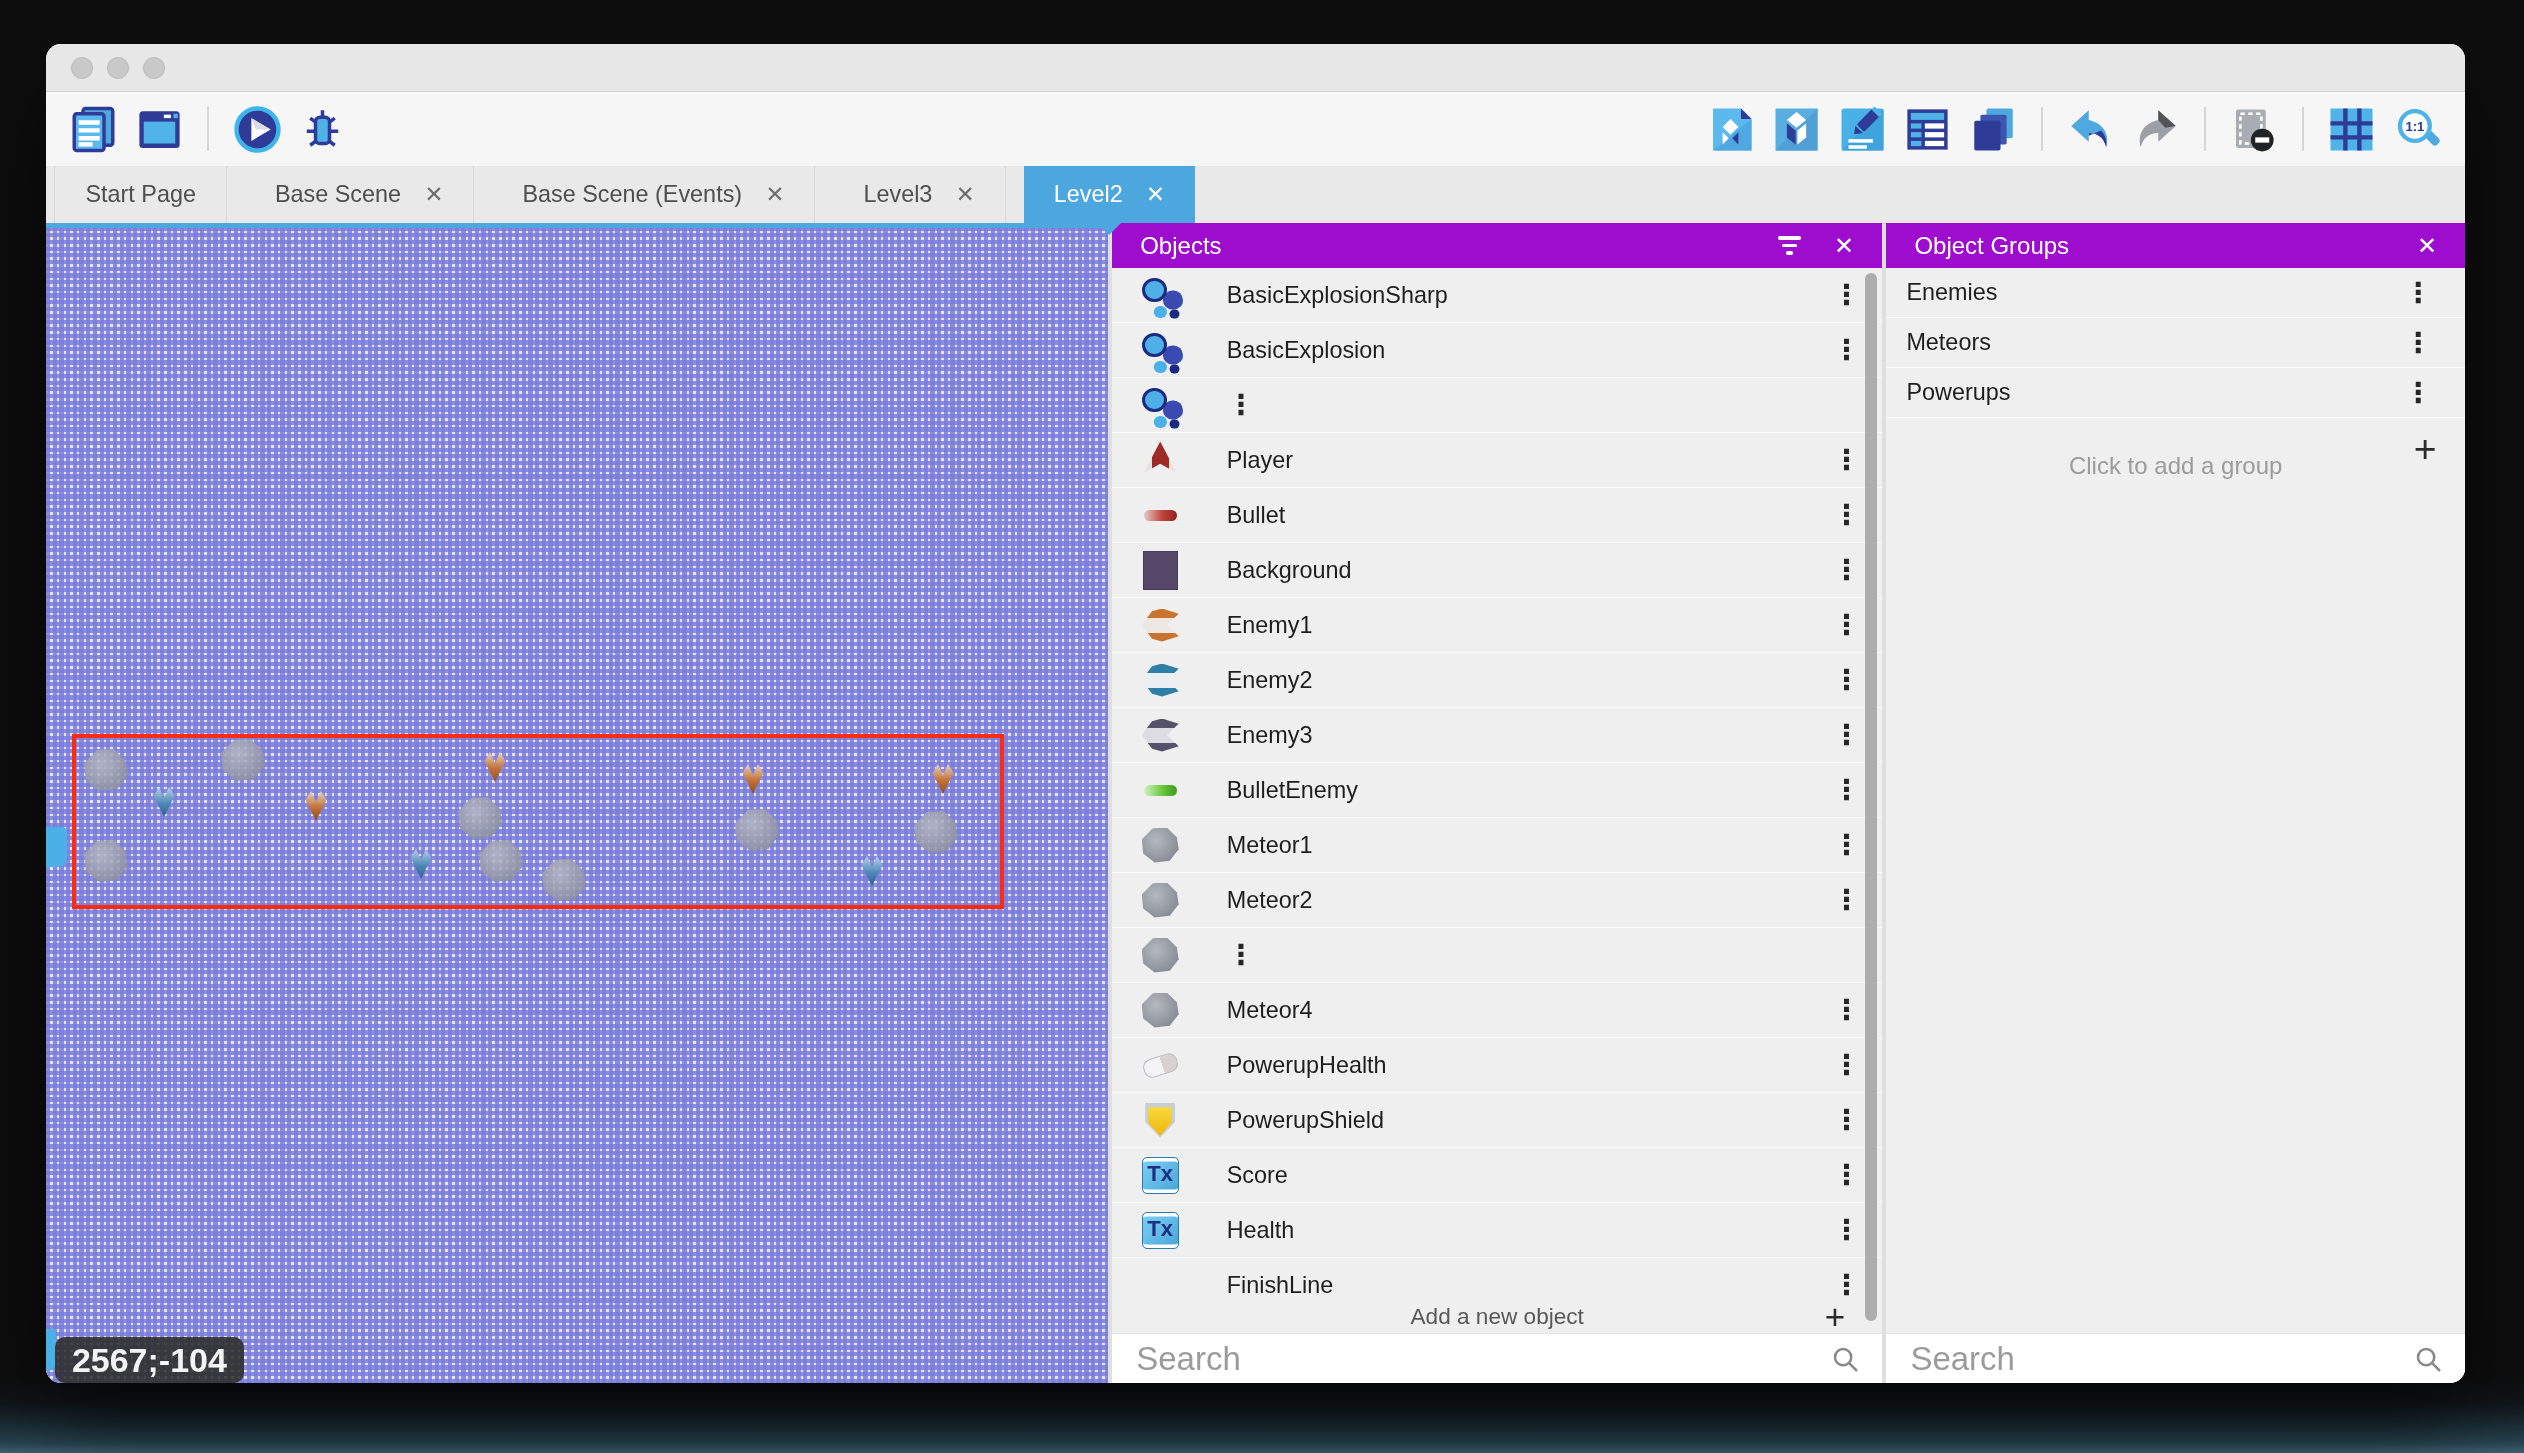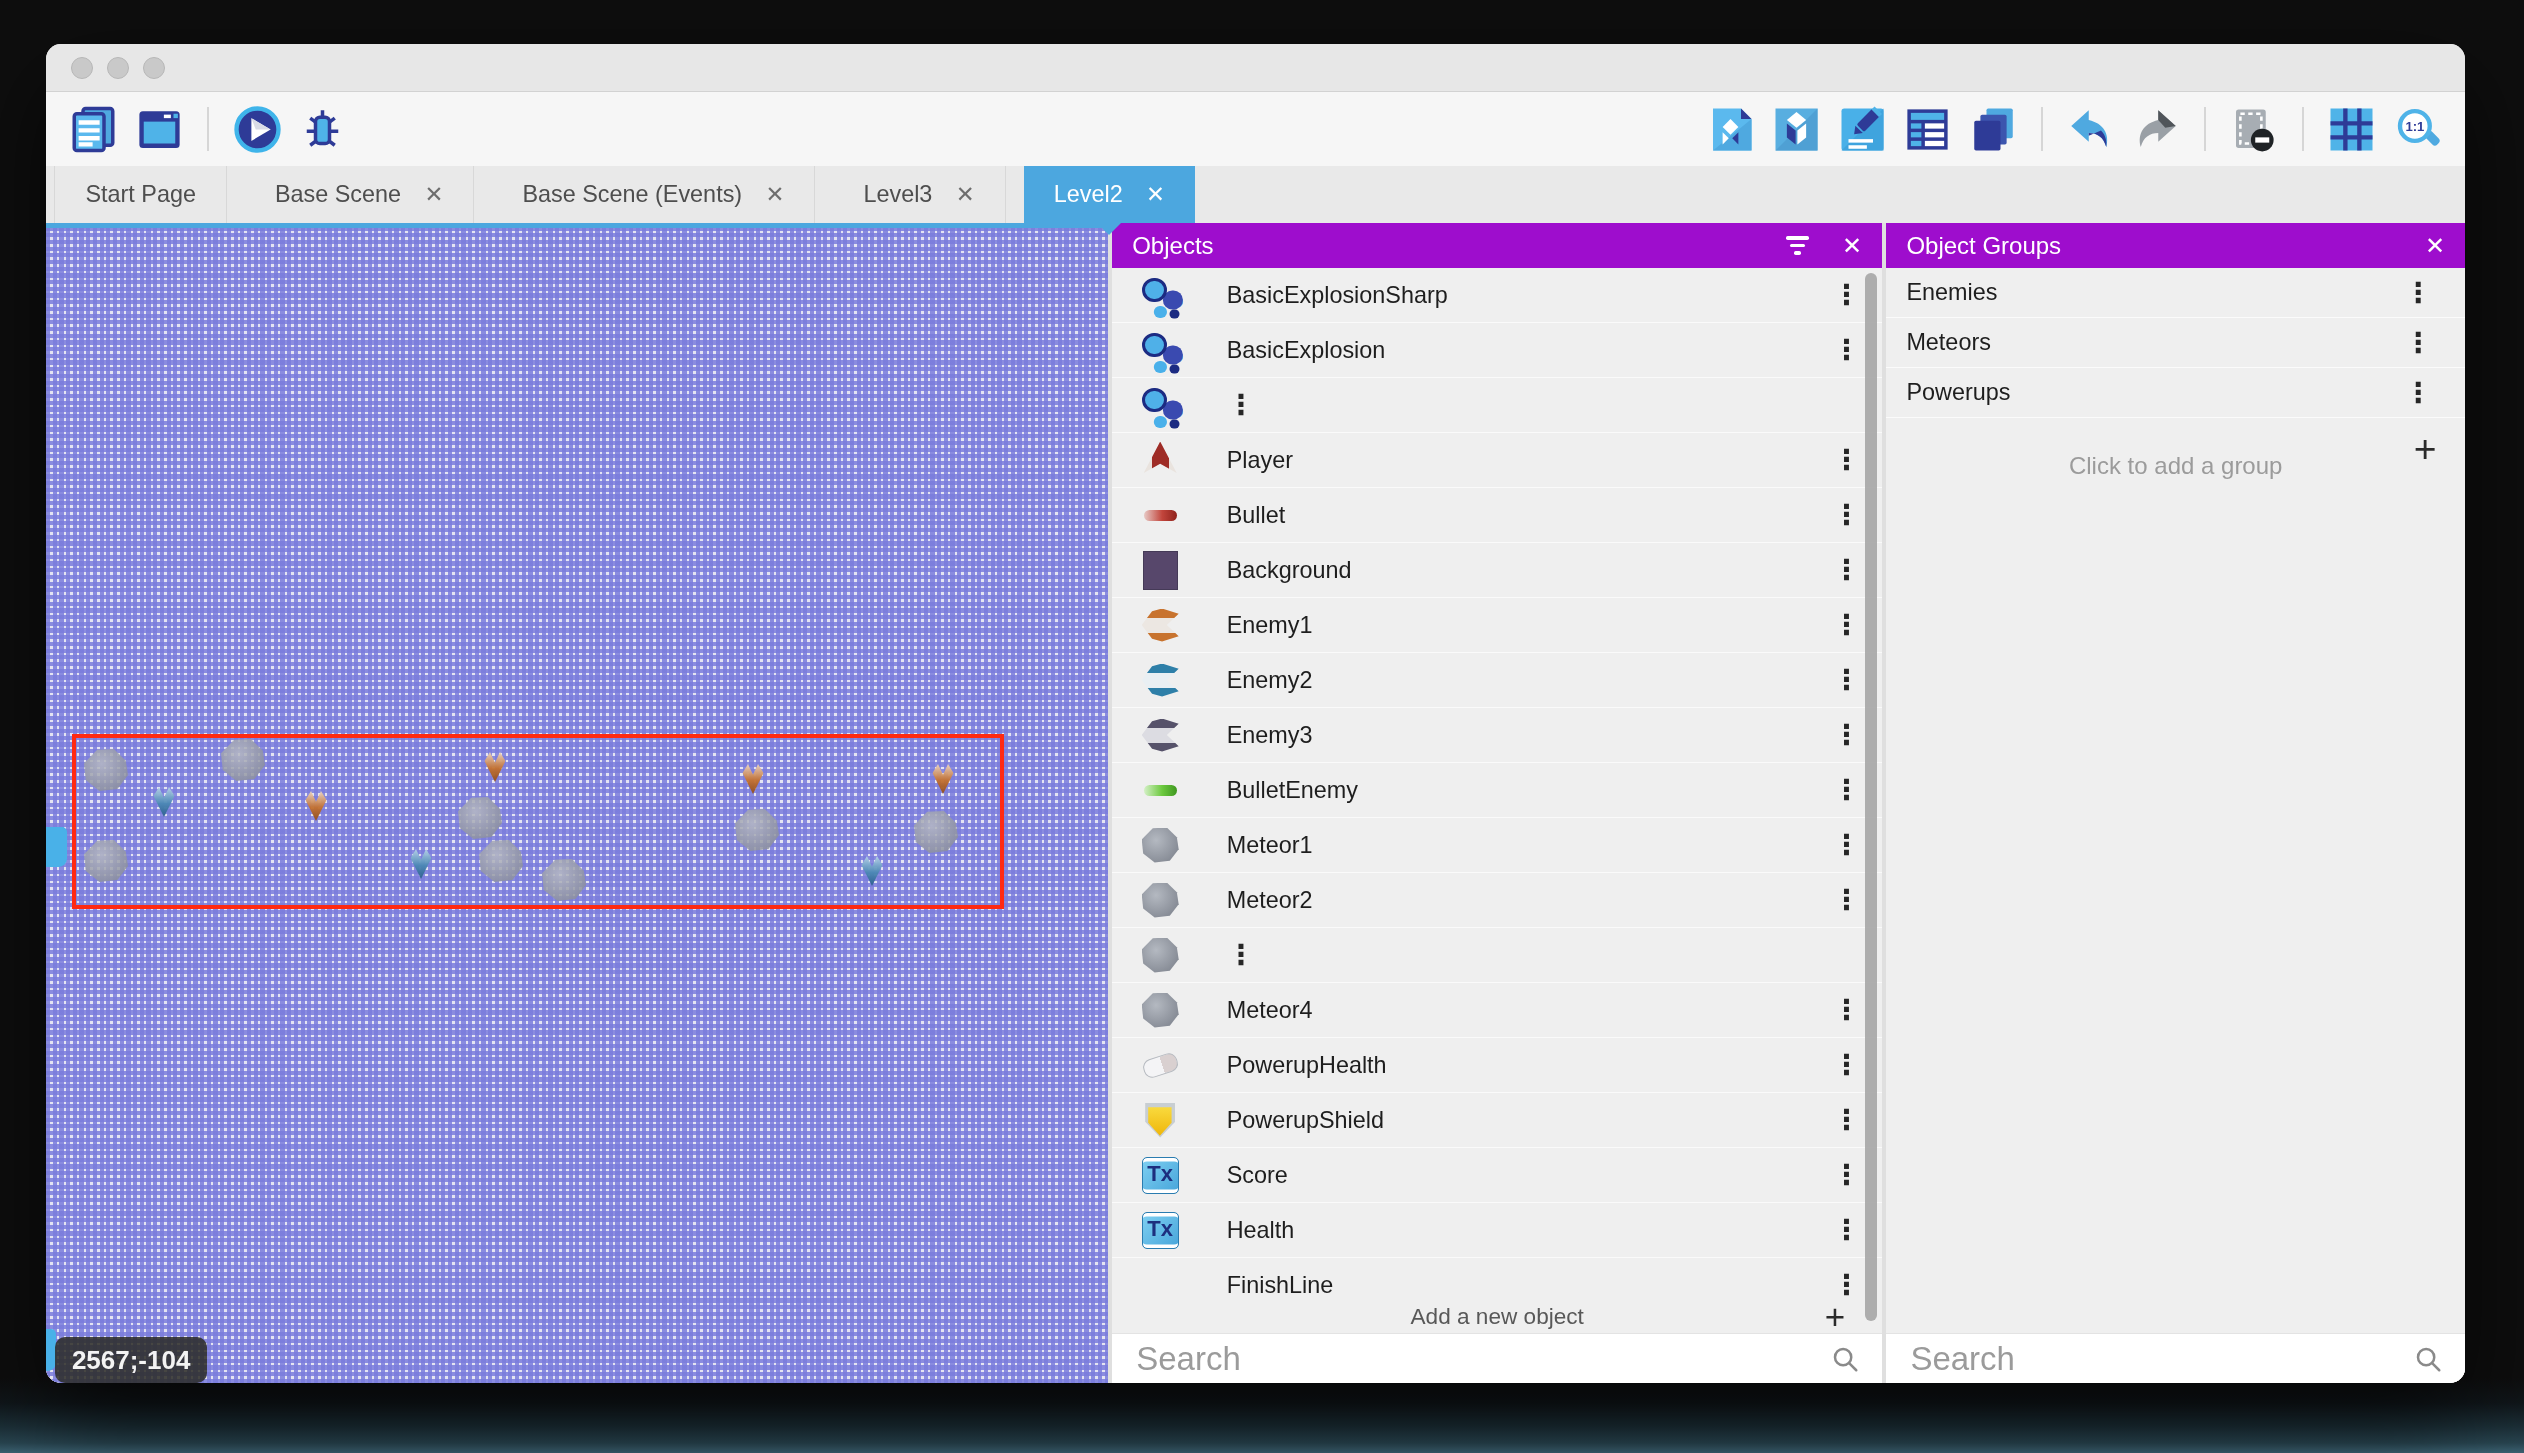--- a/index.html
+++ b/index.html
@@ -45,27 +45,27 @@
   .inst.meteor{width:44px;height:42px;opacity:.85;
        background:radial-gradient(circle at 40% 35%, #b7bac4, #8d919d 75%);
        clip-path:polygon(30% 2%,68% 0%,95% 28%,100% 62%,76% 95%,35% 100%,4% 74%,0 34%);}
   .inst.enemy-blue, .inst.enemy-orange{width:25px;height:30px;opacity:.95;
        clip-path:polygon(50% 100%,92% 30%,70% 0%,50% 36%,30% 0%,8% 30%);}
   .inst.enemy-blue{background:linear-gradient(180deg,#b8d4e8 0,#4b88b4 55%,#2b5e8c 100%);}
   .inst.enemy-orange{background:linear-gradient(180deg,#ecd6c2 0,#c3702e 55%,#8f4c1c 100%);}
   .edge-marker{position:absolute;left:0;width:21px;background:#49B1E8;border-radius:0 5px 8.4px 0;}
   .coord-badge{position:absolute;left:9.2px;bottom:0;height:46px;display:flex;align-items:center;
        padding:0 16.7px;background:rgba(42,42,36,.85);border-radius:10px;color:#f3f3f3;
-       font-size:26px;font-weight:bold;z-index:4;}
+       font-size:34px;font-weight:bold;z-index:4;}
   
   .panel{display:flex;flex-direction:column;background:#efefef;position:relative;min-height:0;}
   .objects-panel{flex:0 0 770px;}
   .groups-panel{flex:1;}
   .panel-header{height:45px;background:var(--purple);color:#fff;display:flex;align-items:center;
-       padding:0 20px;font-size:24px;flex:0 0 auto;}
+       padding:0 28px;font-size:24px;flex:0 0 auto;}
   .panel-title{flex:1;}
   .flt{display:flex;flex-direction:column;align-items:center;gap:4.2px;margin-right:33px;cursor:pointer;}
   .flt i{display:block;height:3.3px;background:#fff;border-radius:1.7px;}
   .flt i:nth-child(1){width:23.4px;}.flt i:nth-child(2){width:15px;}.flt i:nth-child(3){width:7.5px;}
   .close-x{font-size:24px;color:#fff;cursor:pointer;}
   .obj-list{flex:1;overflow:hidden;}
   .orow{height:54px;display:flex;align-items:center;padding:0 22px 0 28.5px;border-bottom:1.7px solid #fafafa;background:#efefef;}
   .olabel{flex:1;font-size:23.4px;color:#1e1e1e;}
   .kebab{font-size:28px;color:#262626;font-weight:bold;cursor:pointer;line-height:1;}
   .scrollbar{position:absolute;right:5px;top:50px;width:12.6px;height:1048px;background:#a5a5a5;border-radius:6.7px;opacity:.9;}

